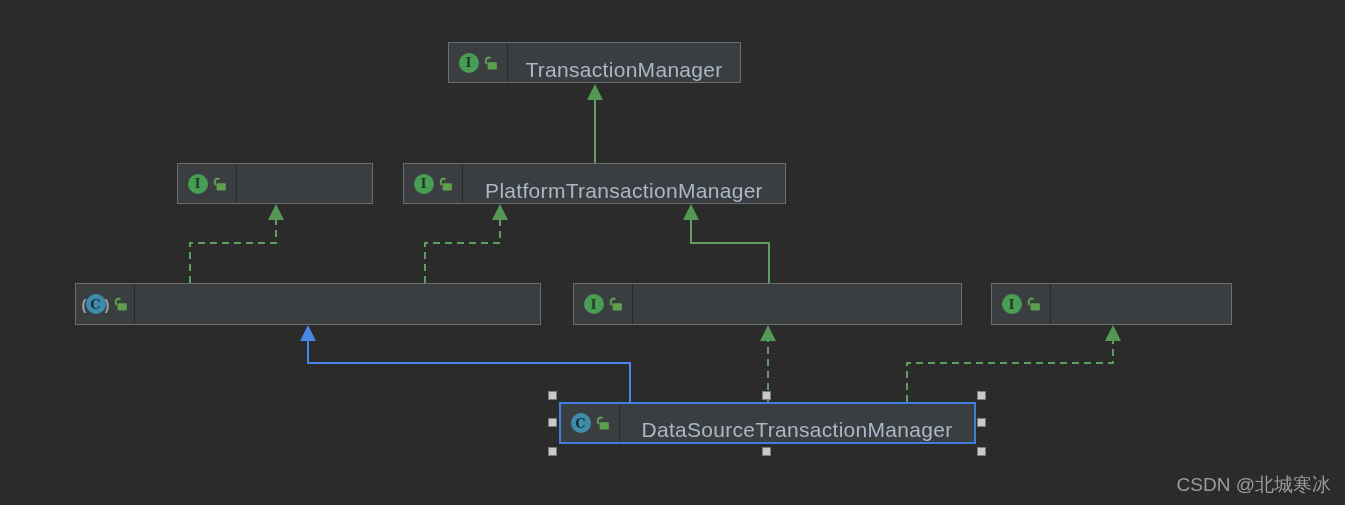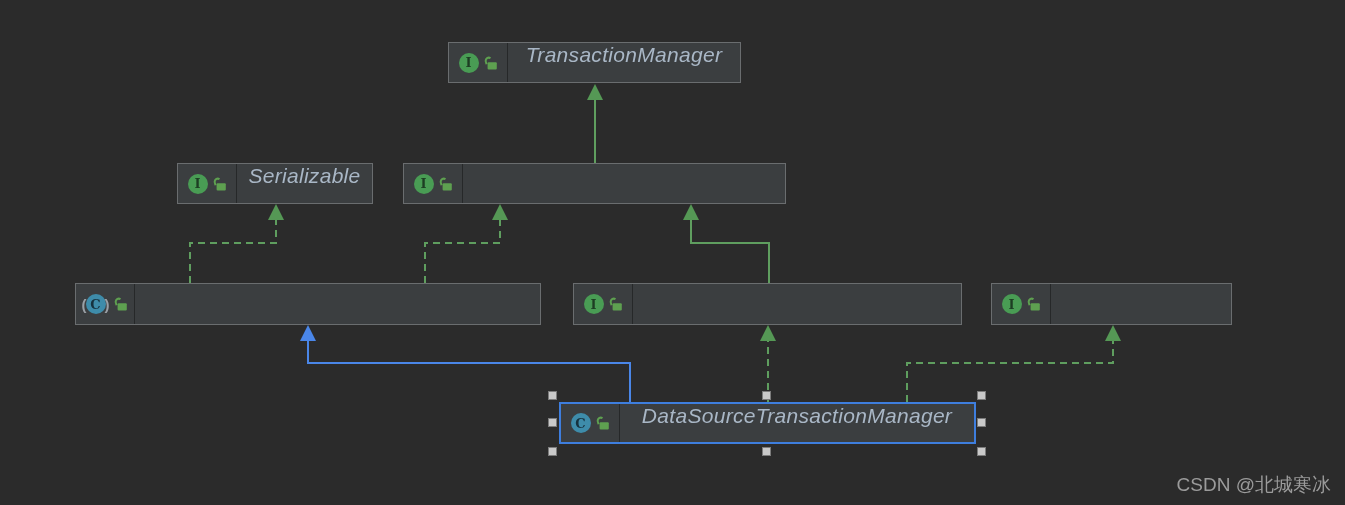--- a/index.html
+++ b/index.html
@@ -18,21 +18,21 @@
     position:absolute;height:41px;box-sizing:border-box;
     background:#3b3e40;border:1px solid #6a6d6f;
     display:flex;align-items:stretch;cursor:default;
   }
   .node.row3{height:42px;}
   .node.selected{border:2px solid #3e7ede;height:42px;}
   .icon-cell{
     flex:0 0 58px;display:flex;align-items:center;justify-content:center;
     gap:4px;border-right:1px solid rgba(0,0,0,0.35);position:relative;
   }
-  .name-cell{flex:1;display:flex;align-items:flex-start;justify-content:center;overflow:hidden;font-style:italic;}
+  .name-cell{flex:1;display:flex;align-items:flex-end;justify-content:center;overflow:hidden;}
   .node-label{
     color:#a9b7c6;font-size:21px;letter-spacing:0.3px;white-space:nowrap;
   }
   .type-icon{
     width:20px;height:20px;border-radius:50%;flex:0 0 20px;
     display:inline-flex;align-items:center;justify-content:center;
     font-family:"DejaVu Serif",serif;font-weight:bold;font-size:13px;line-height:1;
   }
   .type-icon.iface{background:#499c54;color:#1d3d23;}
   .type-icon.cls{background:#3e8caa;color:#16323f;}
@@ -113,34 +113,34 @@
   <div class="node" style="left:177px;top:163px;width:196px;">
     <div class="icon-cell">
       <span class="type-icon iface">
           <span>I</span>
         </span>
       <svg class="lock" width="15" height="14" viewBox="0 0 15 14">
           <path d="M3 8 L3 5 A3 3 0 0 1 8.3 3.2" fill="none" stroke="#5ea050" stroke-width="2" transform="rotate(-14 4 6)"></path>
           <rect x="4.6" y="6.2" width="9.2" height="7.3" rx="1" fill="#5ea050"></rect>
         </svg>
     </div>
+  </div>
+
+  <div class="node" style="left:403px;top:163px;width:383px;">
+    <div class="icon-cell">
+      <span class="type-icon iface">
+          <span>I</span>
+        </span>
+      <svg class="lock" width="15" height="14" viewBox="0 0 15 14">
+          <path d="M3 8 L3 5 A3 3 0 0 1 8.3 3.2" fill="none" stroke="#5ea050" stroke-width="2" transform="rotate(-14 4 6)"></path>
+          <rect x="4.6" y="6.2" width="9.2" height="7.3" rx="1" fill="#5ea050"></rect>
+        </svg>
+    </div>
     <div class="name-cell">
-      <span class="node-label">Serializable</span>
-    </div>
-  </div>
-
-  <div class="node" style="left:403px;top:163px;width:383px;">
-    <div class="icon-cell">
-      <span class="type-icon iface">
-          <span>I</span>
-        </span>
-      <svg class="lock" width="15" height="14" viewBox="0 0 15 14">
-          <path d="M3 8 L3 5 A3 3 0 0 1 8.3 3.2" fill="none" stroke="#5ea050" stroke-width="2" transform="rotate(-14 4 6)"></path>
-          <rect x="4.6" y="6.2" width="9.2" height="7.3" rx="1" fill="#5ea050"></rect>
-        </svg>
+      <span class="node-label">PlatformTransactionManager</span>
     </div>
   </div>
 
   <div class="node row3" style="left:75px;top:283px;width:466px;">
     <div class="icon-cell">
       <span class="abstract-wrap">
           <span class="paren">(</span>
           <span class="type-icon cls">
             <span>C</span>
           </span>

